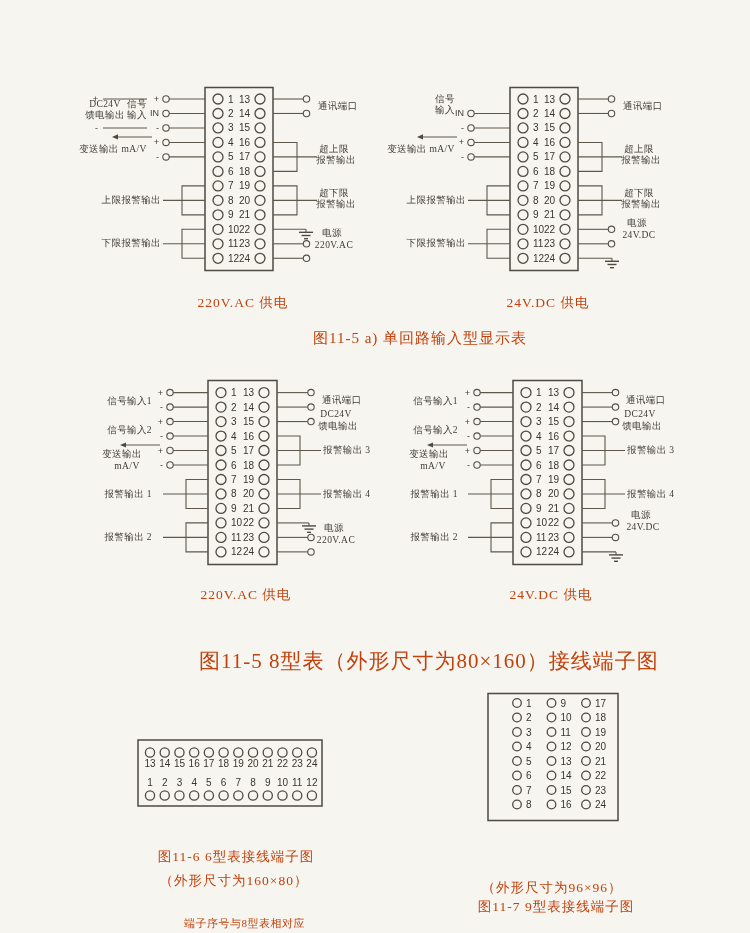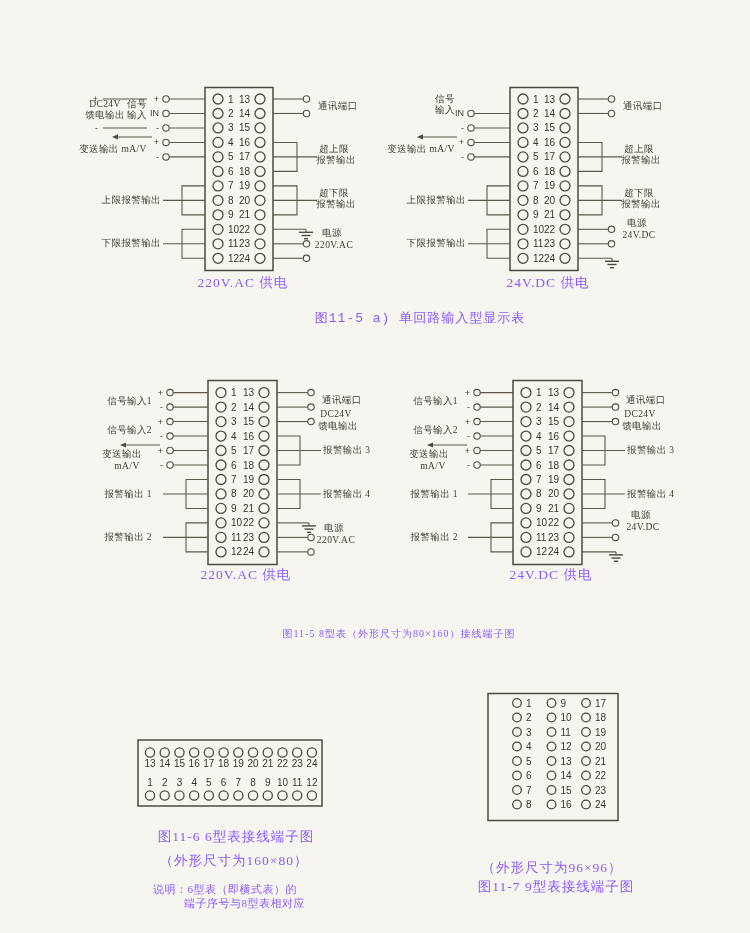--- a/index.html
+++ b/index.html
@@ -11,24 +11,24 @@
   .page svg{position:absolute;left:0;top:0;}
   .tbox{fill:none;stroke:#4d4a41;stroke-width:1.5;}
   .term{fill:none;stroke:#4d4a41;stroke-width:1.3;}
   .endc{fill:none;stroke:#55514a;stroke-width:1.1;}
   .wire{fill:none;stroke:#5d584b;stroke-width:1.1;}
   .gnd{stroke:#4d4a41;stroke-width:1.4;}
   .ah{fill:#4d4a41;}
   .num{font:10px "Liberation Sans",sans-serif;fill:#38352e;}
   .lbl{font:9.5px "Liberation Serif",serif;fill:#3f3c34;letter-spacing:0.4px;}
   .sign{font:9px "Liberation Sans",sans-serif;fill:#3f3c34;}
-  .cap{position:absolute;text-align:center;color:#8b5cf6;letter-spacing:1px;white-space:nowrap;}
+  .cap{position:absolute;text-align:center;color:#c2410c;letter-spacing:1px;white-space:nowrap;margin-top:20px;}
   .f13{font-size:13.5px;}
-  .f14{font-size:13px;font-family:Liberation Mono, monospace;}
-  .f15{font-size:10px;}
+  .f14{font-size:15px;}
+  .f15{font-size:21px;}
   .f11{font-size:11px;letter-spacing:0.5px;}
   .tl{text-align:left;}
 </style>
 </head>
 <body>
 
 <div class="page">
 
   <svg id="diagram-layer" width="750" height="933" viewBox="0 0 750 933">
       <g>
@@ -557,19 +557,18 @@
   <div class="cap f13" style="left:143px;top:274px;width:200px">220V.AC 供电</div>
   <div class="cap f13" style="left:448px;top:274px;width:200px">24V.DC 供电</div>
   <div class="cap f14" style="left:250px;top:309px;width:340px">图11-5 a) 单回路输入型显示表</div>
 
   <div class="cap f13" style="left:146px;top:566px;width:200px">220V.AC 供电</div>
   <div class="cap f13" style="left:451px;top:566px;width:200px">24V.DC 供电</div>
   <div class="cap f15" style="left:199px;top:627px;width:400px">图11-5 8型表（外形尺寸为80×160）接线端子图</div>
 
   <div class="cap f13" style="left:136px;top:828px;width:200px">图11-6 6型表接线端子图</div>
   <div class="cap f13" style="left:134px;top:852px;width:200px">（外形尺寸为160×80）</div>
-  <div class="cap f11 tl" style="left:153px;top:882px;width:240px">说明：6型表（即横式表）的</div>
   <div class="cap f11 tl" style="left:184px;top:896px;width:240px">端子序号与8型表相对应</div>
 
   <div class="cap f13" style="left:456px;top:878px;width:200px">图11-7 9型表接线端子图</div>
   <div class="cap f13" style="left:452px;top:859px;width:200px">（外形尺寸为96×96）</div>
 
 </div>
 
 </body></html>

